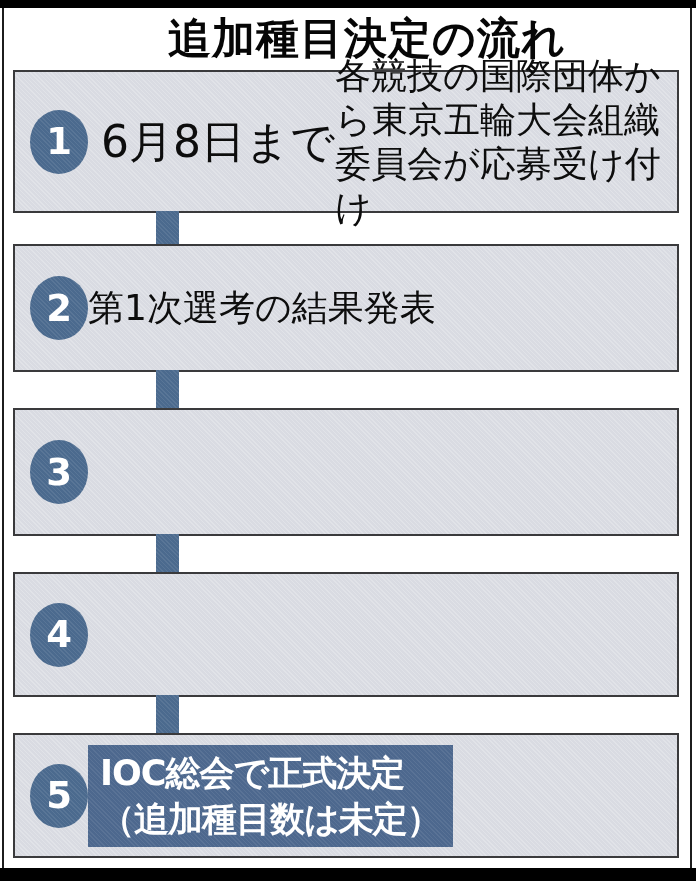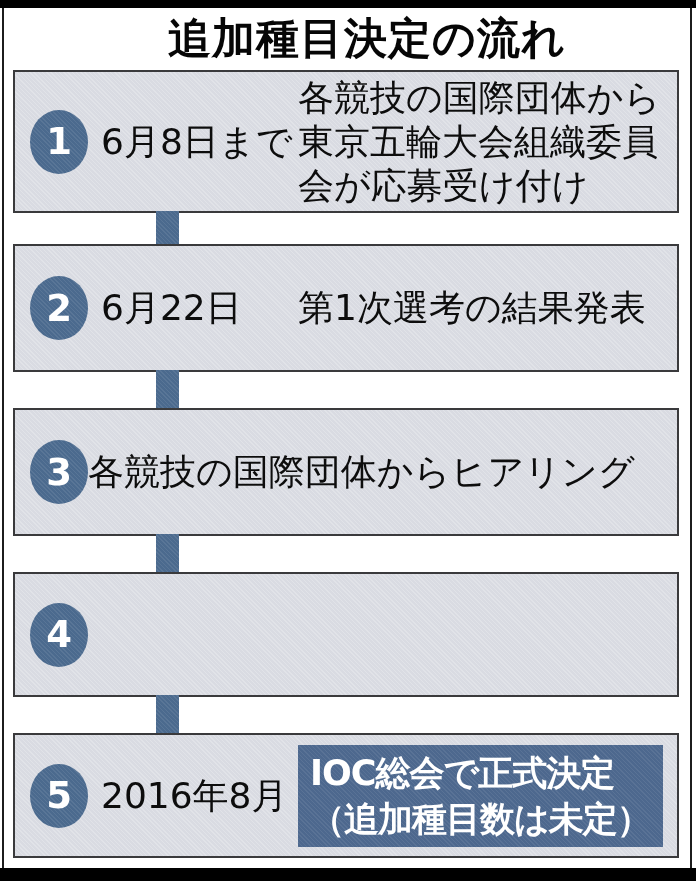--- a/index.html
+++ b/index.html
@@ -53,21 +53,21 @@
   .num{
     flex:0 0 58px;height:64px;margin-left:15px;
     background:var(--accent);
     background-image:repeating-linear-gradient(45deg,rgba(255,255,255,.08) 0 1px,transparent 1px 3px);
     border-radius:50%;
     color:#ffffff;font-size:37px;font-weight:bold;
     display:flex;align-items:center;justify-content:center;
   }
   .date{
     flex:0 0 197px;margin-left:13px;
-    font-size:36px;line-height:44px;
+    font-size:44px;line-height:44px;
     white-space:nowrap;
     color:#0d0d0d;
   }
   .desc{
     flex:1 1 auto;
     font-size:36px;line-height:44px;
     white-space:pre-line;
     color:#0d0d0d;
     padding-right:0;
   }
@@ -115,50 +115,47 @@
     <div class="desc">各競技の国際団体から東京五輪大会組織委員会が応募受け付け</div>
   </section>
 
   <div class="arrow arrow1">
     <div class="stem"></div>
     <div class="head"></div>
   </div>
 
   <section class="step step2">
     <div class="num">2</div>
-    <div class="date">6月22日</div>
     <div class="desc">第1次選考の結果発表</div>
   </section>
 
   <div class="arrow arrow2">
     <div class="stem"></div>
     <div class="head"></div>
   </div>
 
   <section class="step step3">
     <div class="num">3</div>
-    <div class="desc">各競技の国際団体からヒアリング</div>
   </section>
 
   <div class="arrow arrow3">
     <div class="stem"></div>
     <div class="head"></div>
   </div>
 
   <section class="step step4">
     <div class="num">4</div>
   </section>
 
   <div class="arrow arrow4">
     <div class="stem"></div>
     <div class="head"></div>
   </div>
 
   <section class="step step5">
     <div class="num">5</div>
-    <div class="date">2016年8月</div>
     <div class="desc highlight">IOC総会で正式決定
 （追加種目数は未定）</div>
   </section>
 
   <div class="bar bottom"></div>
 
 </div>
 
 </body></html>

